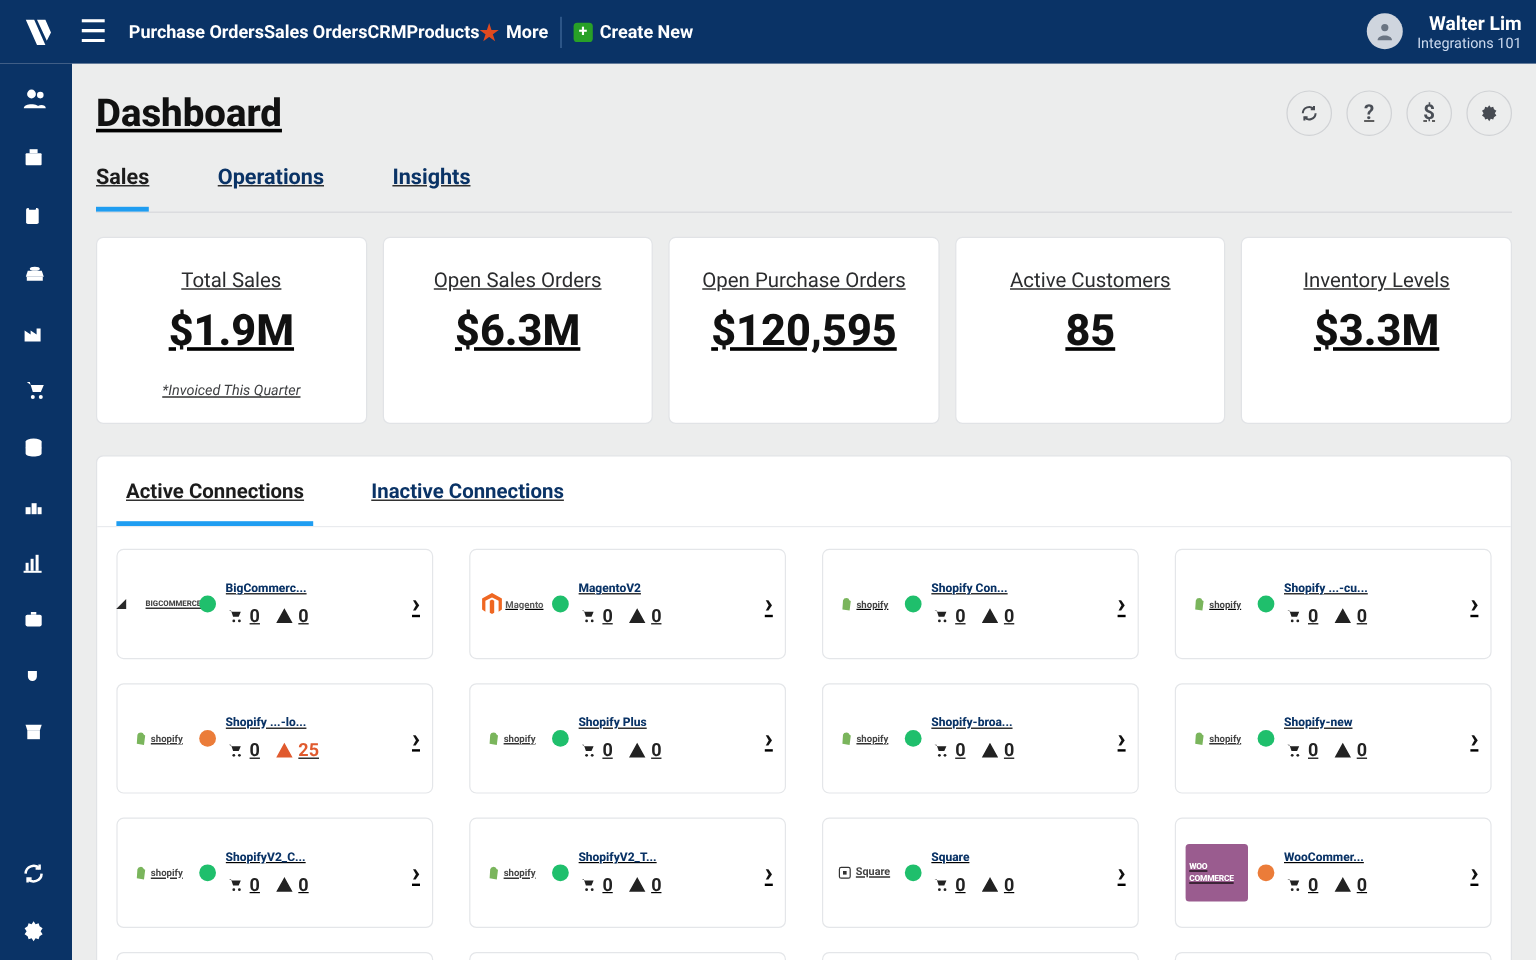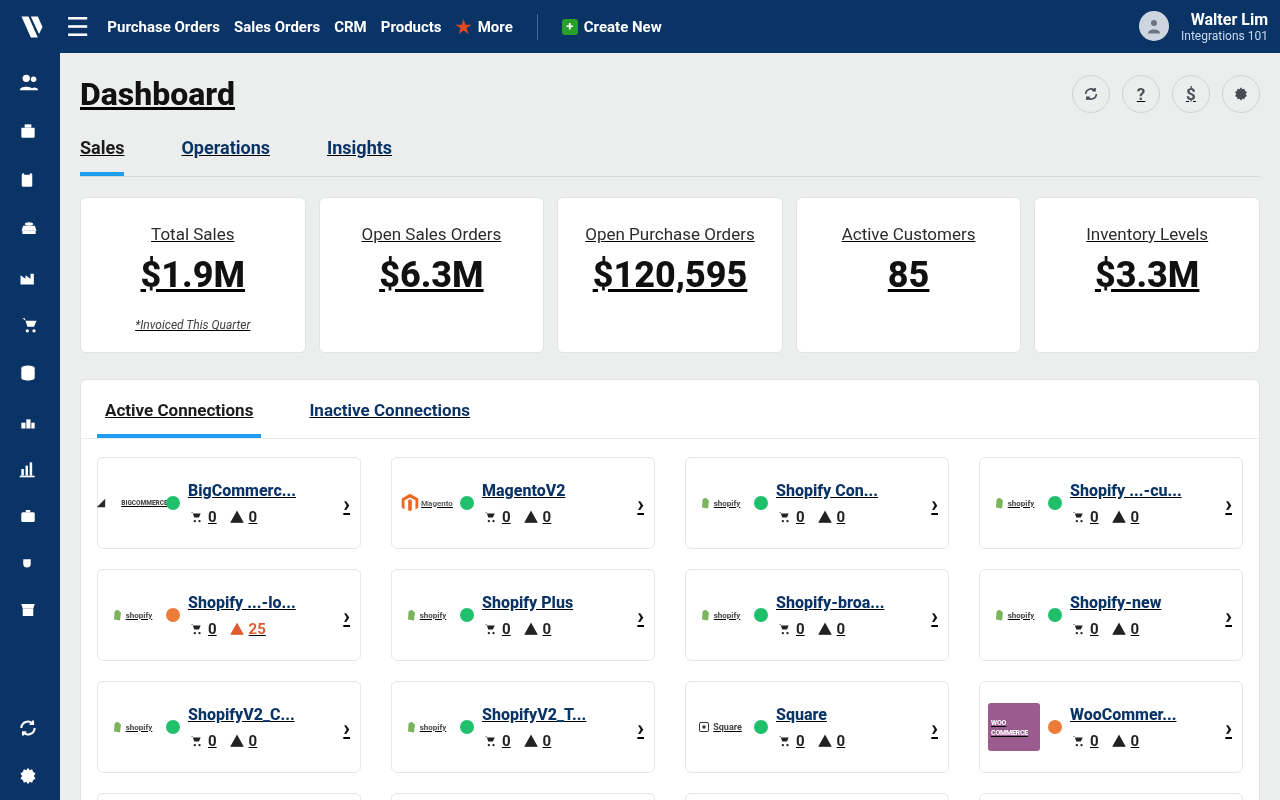--- a/index.html
+++ b/index.html
@@ -17,21 +17,21 @@
   }
   .topbar .logo {
     width: 40px; height: 40px;
     display:flex; align-items:center; justify-content:center;
     margin-right: 14px;
   }
   .topbar .hamburger {
     font-size: 26px; margin-right: 18px; cursor: pointer;
     line-height: 1;
   }
-  .topnav { display:flex; align-items:center; gap: 14px; font-weight: 700; font-size: 15px; }
+  .topnav { display:flex; align-items:center; font-weight: 700; font-size: 15px; }
   .topnav-item { cursor: pointer; white-space: nowrap; }
   .topnav-more { display:flex; align-items:center; gap:6px; cursor:pointer; }
   .star-icon { color:#e04a1f; font-size:18px; }
   .topnav-divider { width:1px; height:26px; background:#446c9e; margin:0 10px; }
   .create-new { display:flex; align-items:center; gap:6px; font-weight:700; cursor:pointer; }
   .plus-badge {
     width:16px; height:16px; background:#28a027; border-radius:3px;
     display:flex; align-items:center; justify-content:center; color:#fff; font-size:13px; line-height:1;
   }
   .topbar-right {
@@ -104,21 +104,21 @@
     width:52px; display:flex; align-items:center; justify-content:center;
     font-size:9px; font-weight:700; color:#444;
   }
   .status-dot {
     width:14px; height:14px; border-radius:50%;
   }
   .dot-green { background:#1fbf6c; }
   .dot-orange { background:#eb7c39; }
   .conn-body { flex:1; min-width:0; }
   .conn-name {
-    font-size:16px; font-weight:800; color:#0a3366;
+    font-size:10px; font-weight:800; color:#0a3366;
     white-space:nowrap; overflow:hidden; text-overflow:ellipsis;
     margin-bottom:8px;
   }
   .conn-metrics { display:flex; align-items:center; gap:12px; font-size:15px; font-weight:700; color:#222; }
   .metric { display:flex; align-items:center; gap:4px; }
   .metric.alert { color:#e05a2e; }
   .metric .mi { font-size:16px; }
   .chev { font-size:22px; font-weight:900; color:#111; }
 
   svg { display:block; }

